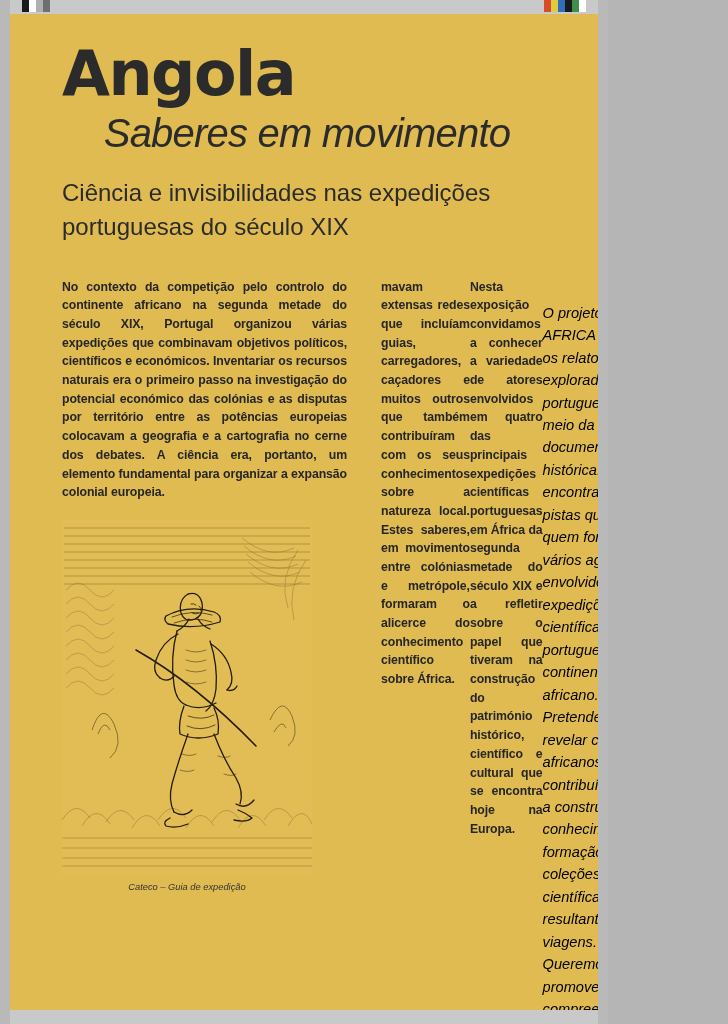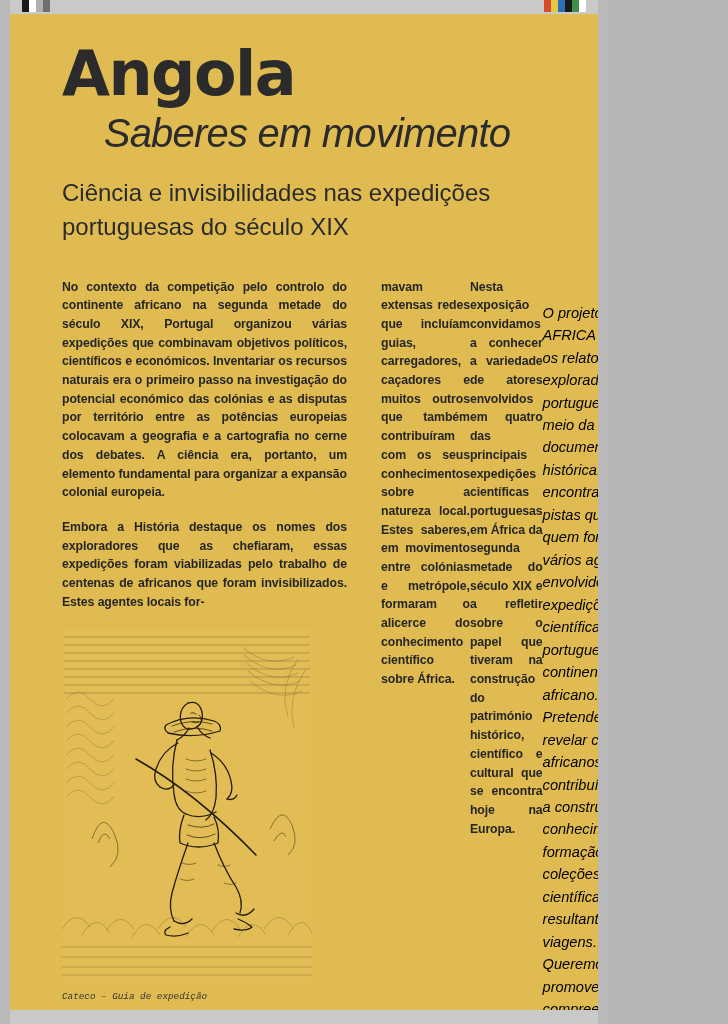--- a/index.html
+++ b/index.html
@@ -128,22 +128,22 @@
     height: 355px;
     background: #e2bd55;
     overflow: hidden;
   }
   .engraving svg { display: block; }
   .caption {
     margin-top: 7px;
     font-size: 9.3px;
     font-style: italic;
     color: #333;
-    text-align: left;
-    font-family: Liberation Mono, monospace;
+    text-align: center;
+    font-family: Liberation Sans, sans-serif;
   }
 
   .right-stack { display: flex; flex-direction: row; }
   .right-lead { margin-top: 24px; }
 </style>
 </head>
 <body>
 
 <div class="page">
 
@@ -171,21 +171,20 @@
     <div class="inner">
 
       <h1 class="title">Angola</h1>
       <h2 class="subtitle">Saberes em movimento</h2>
       <div class="tagline">Ciência e invisibilidades nas expedições portuguesas do século XIX</div>
 
       <div class="columns">
 
         <div class="col">
           <p class="body">No contexto da competição pelo controlo do continente africano na segunda metade do século XIX, Portugal organizou várias expedições que combinavam objetivos políticos, científicos e económicos. Inventariar os recursos naturais era o primeiro passo na investigação do potencial económico das colónias e as disputas por território entre as potências europeias colocavam a geografia e a cartografia no cerne dos debates. A ciência era, portanto, um elemento fundamental para organizar a expansão colonial europeia.</p>
-          <p class="body last">Embora a História destaque os nomes dos exploradores que as chefiaram, essas expedições foram viabilizadas pelo trabalho de centenas de africanos que foram invisibilizados. Estes agentes locais for-</p>
 
           <div class="figure">
             <div class="engraving">
               <svg width="250" height="355" viewBox="0 0 250 355" xmlns="http://www.w3.org/2000/svg" aria-hidden="true">
                 <rect x="0" y="0" width="250" height="355" fill="#e2bd55"></rect>
                 <g stroke="#3a2f1c" stroke-width="0.5" fill="none" opacity="0.55">
 
                   <g>
                     <path d="M2 8 h246"></path>
                       <path d="M2 16 h246"></path>

